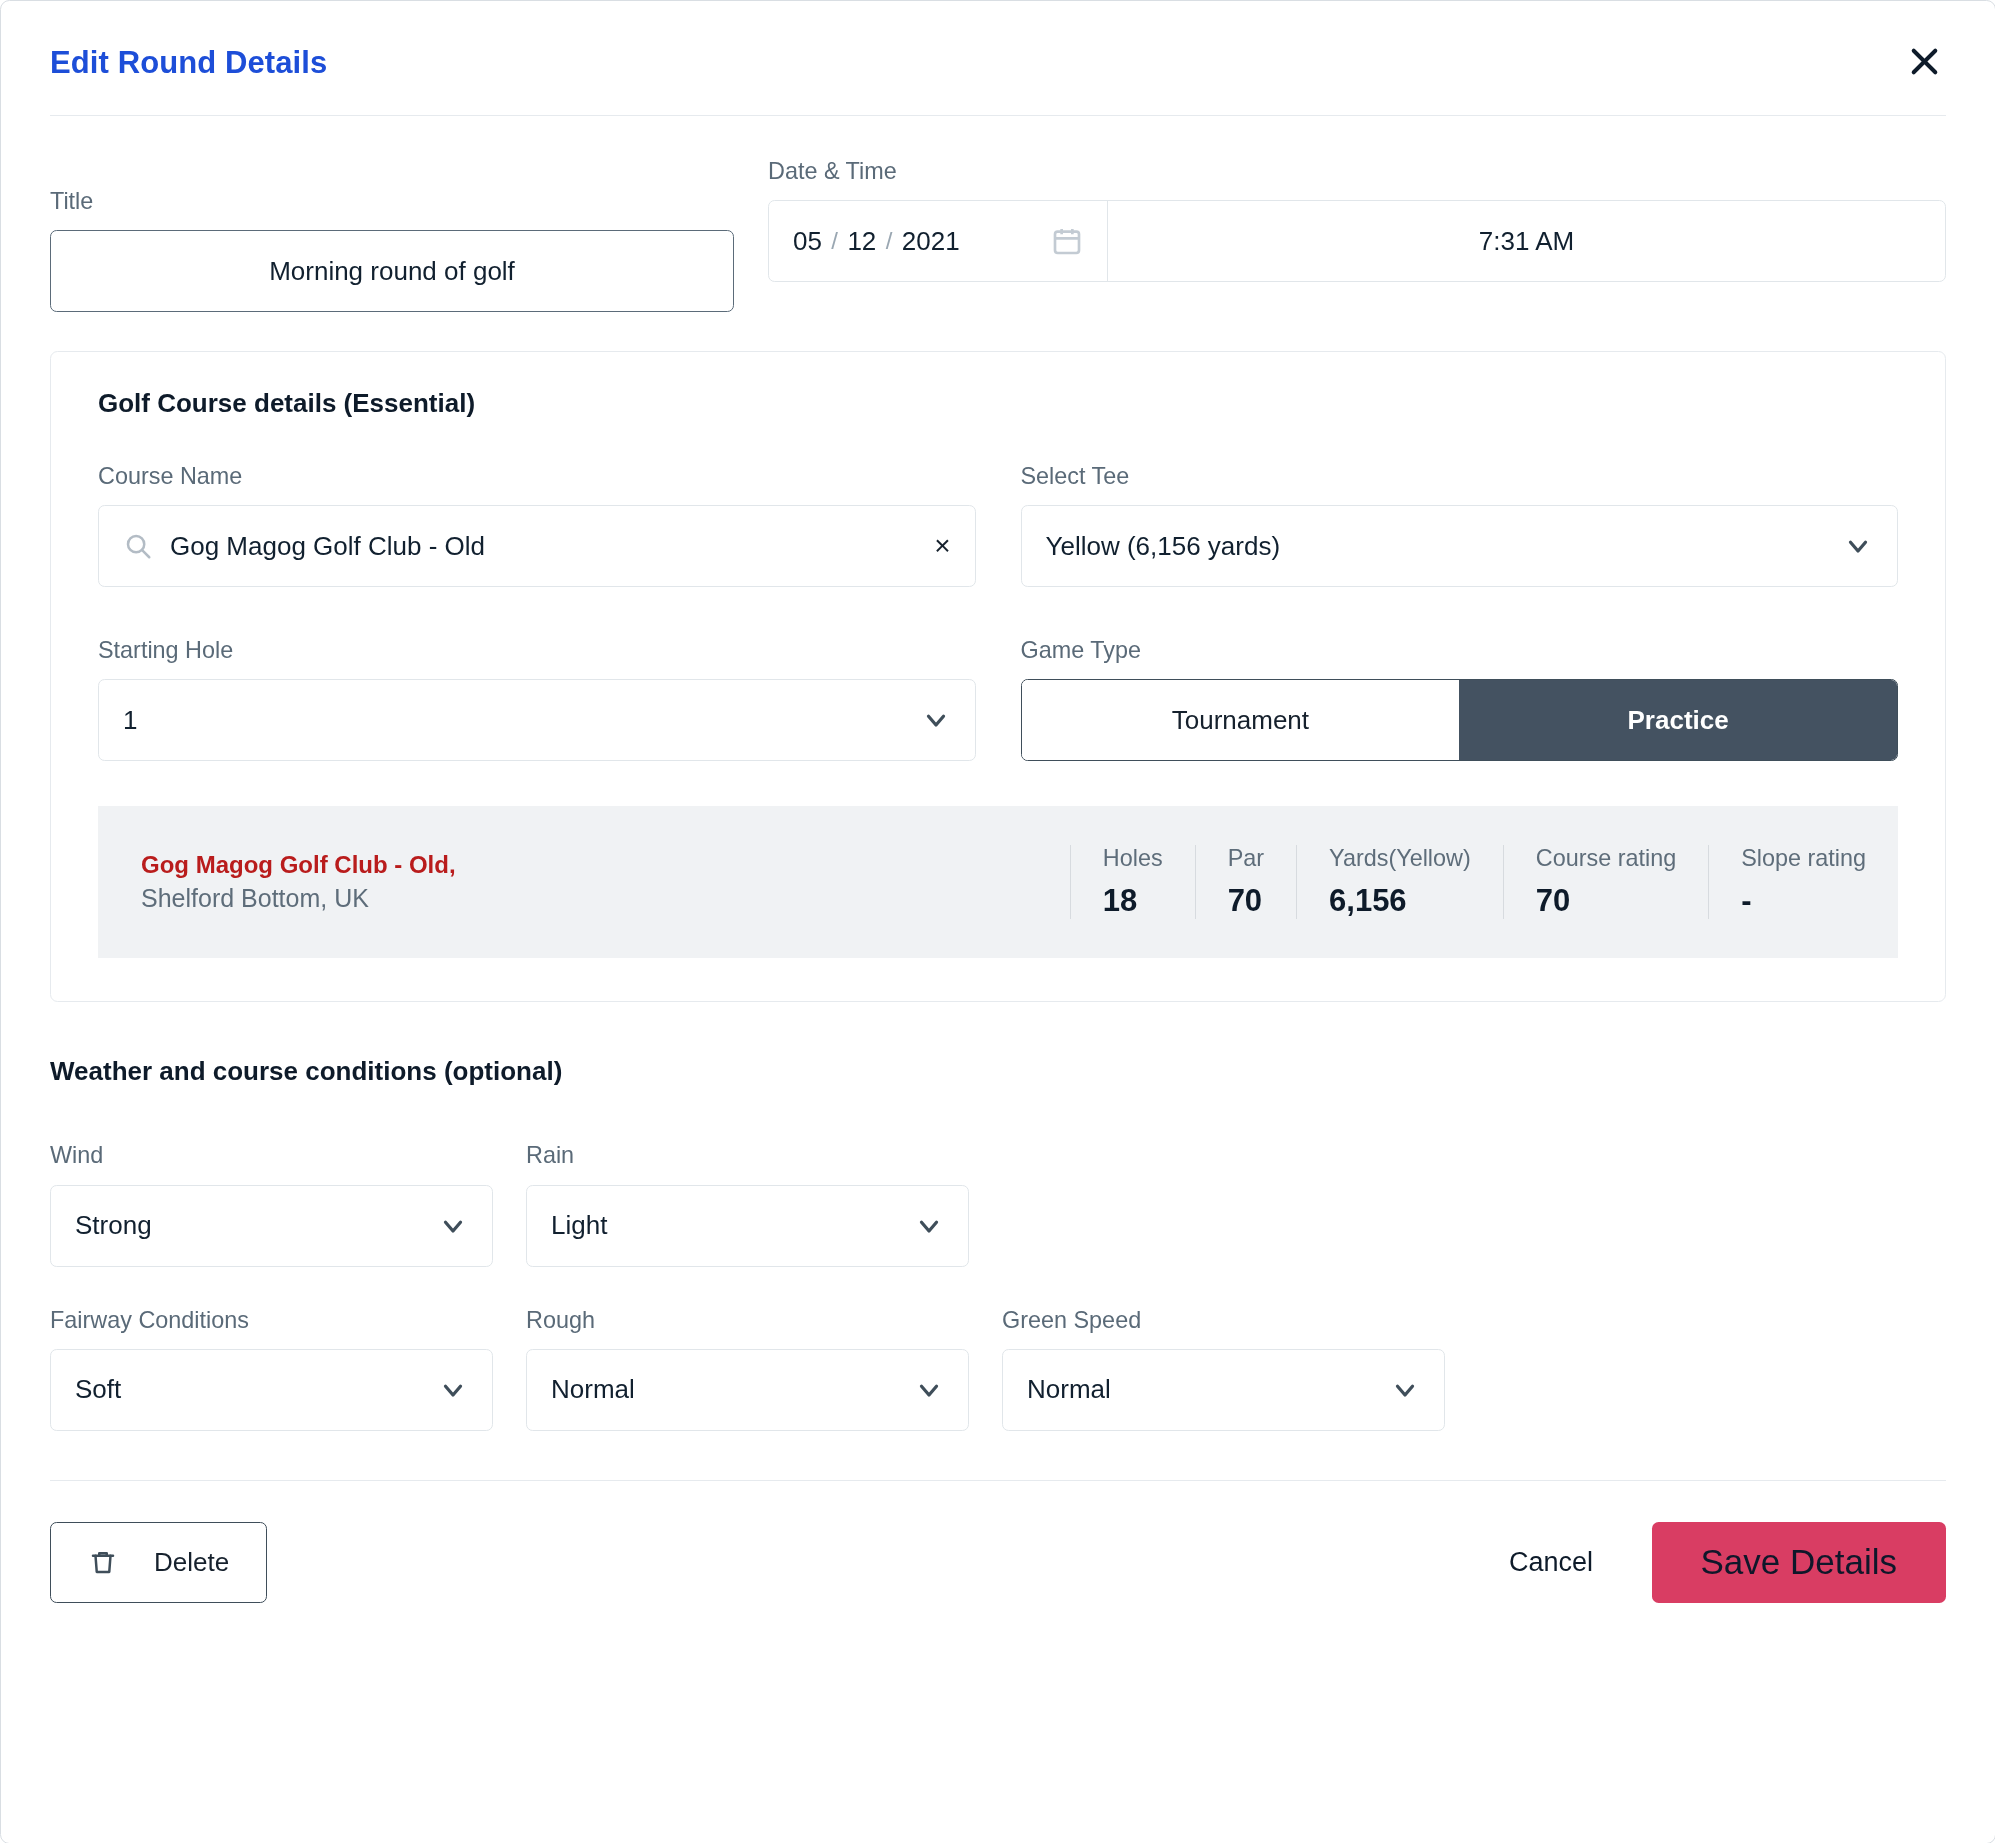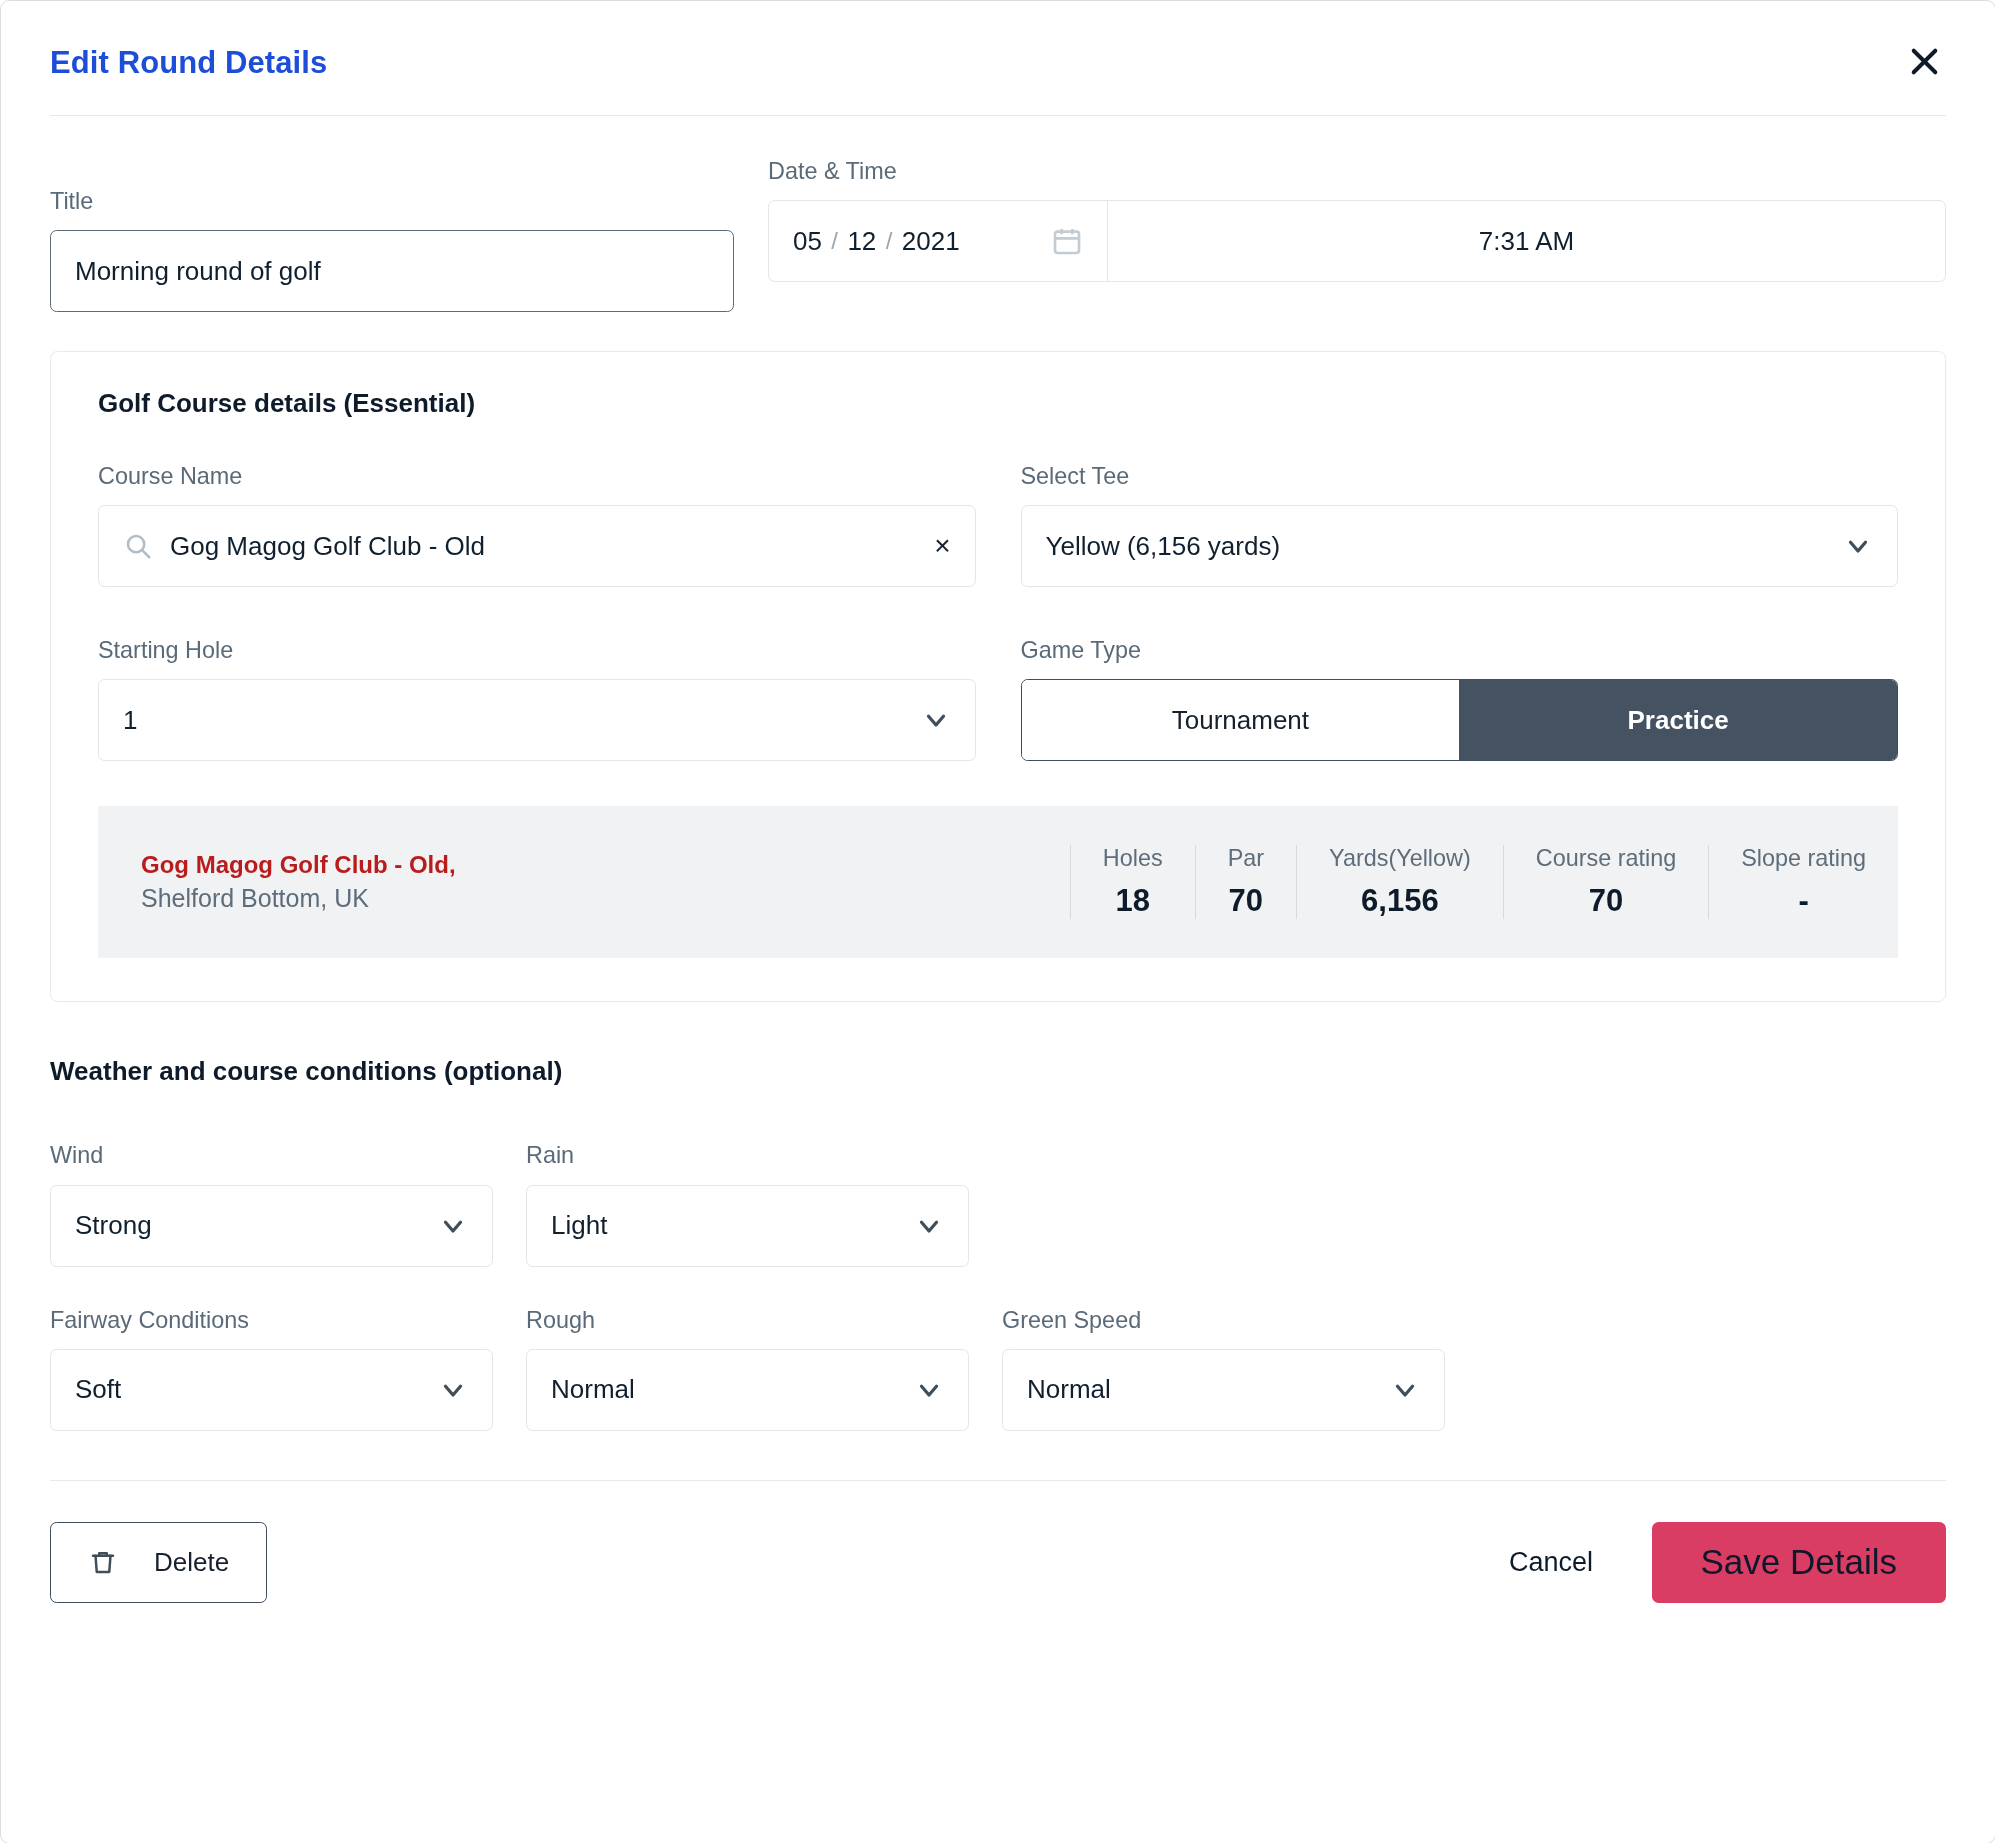--- a/index.html
+++ b/index.html
@@ -63,21 +63,21 @@
     height: 82px;
     border: 1.9px solid #e1e6ea;
     border-radius: 6.6px;
     background: #fff;
     display: flex;
     align-items: center;
     font-size: 26px;
     color: #11202f;
     padding: 0 24px;
   }
-  .input-box.strong-border { border: 1.9px solid #5b6b79; }
+  .input-box.strong-border { border: 1.9px solid #5b6b79; justify-content: center; }
   .chev {
     margin-left: auto;
     color: #3f4e5a;
     display: flex; align-items: center;
   }
 
   
   .row-top {
     display: flex;
     gap: 34px;
@@ -191,21 +191,21 @@
     font-size: 25px;
     color: #5e6d7a;
     line-height: 1.35;
   }
   .sum-stat {
     flex: none;
     border-left: 1.9px solid #d7dbdf;
     padding: 0 32px;
     display: flex;
     flex-direction: column;
-    align-items: center;
+    align-items: flex-start;
     justify-content: center;
   }
   .sum-stat-label {
     font-size: 23.4px;
     color: #5e6d7a;
     margin-bottom: 11.2px;
     white-space: nowrap;
   }
   .sum-stat-value {
     font-size: 31px;

